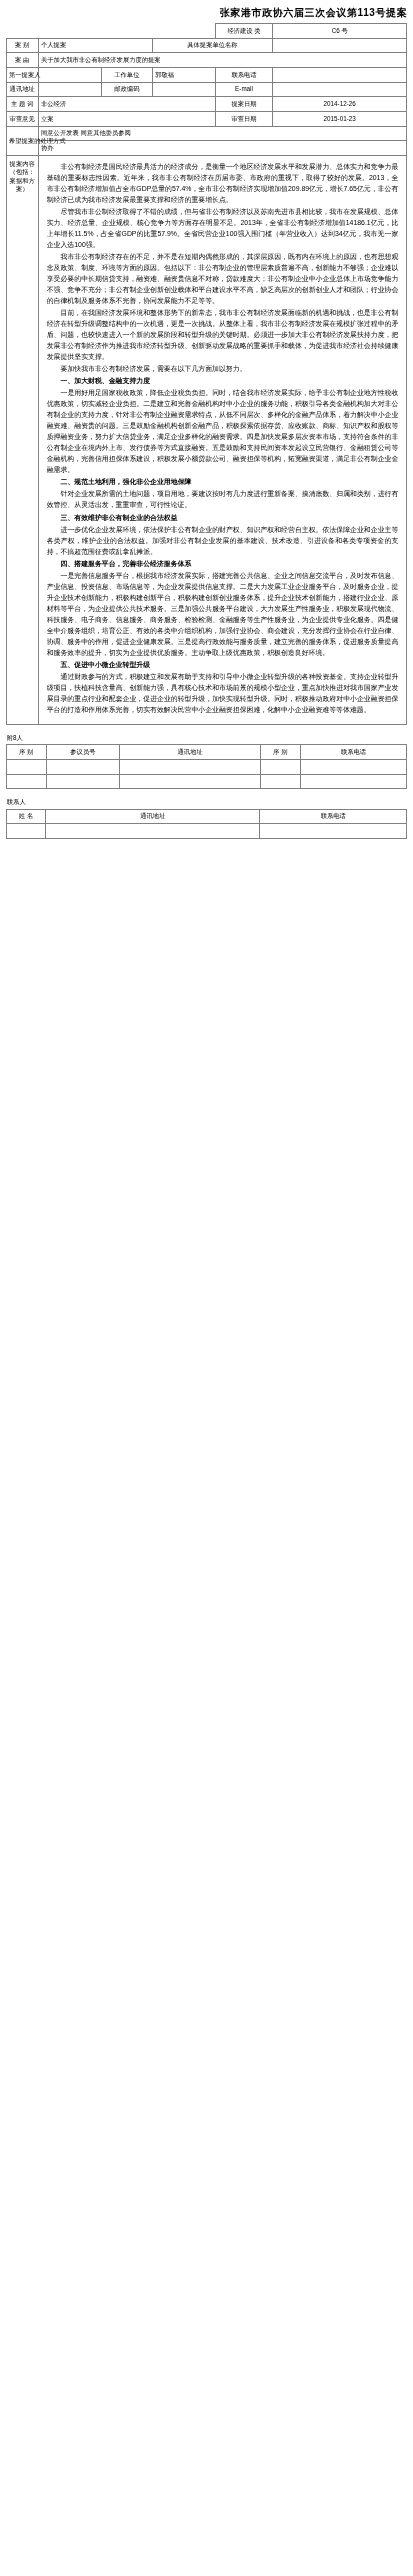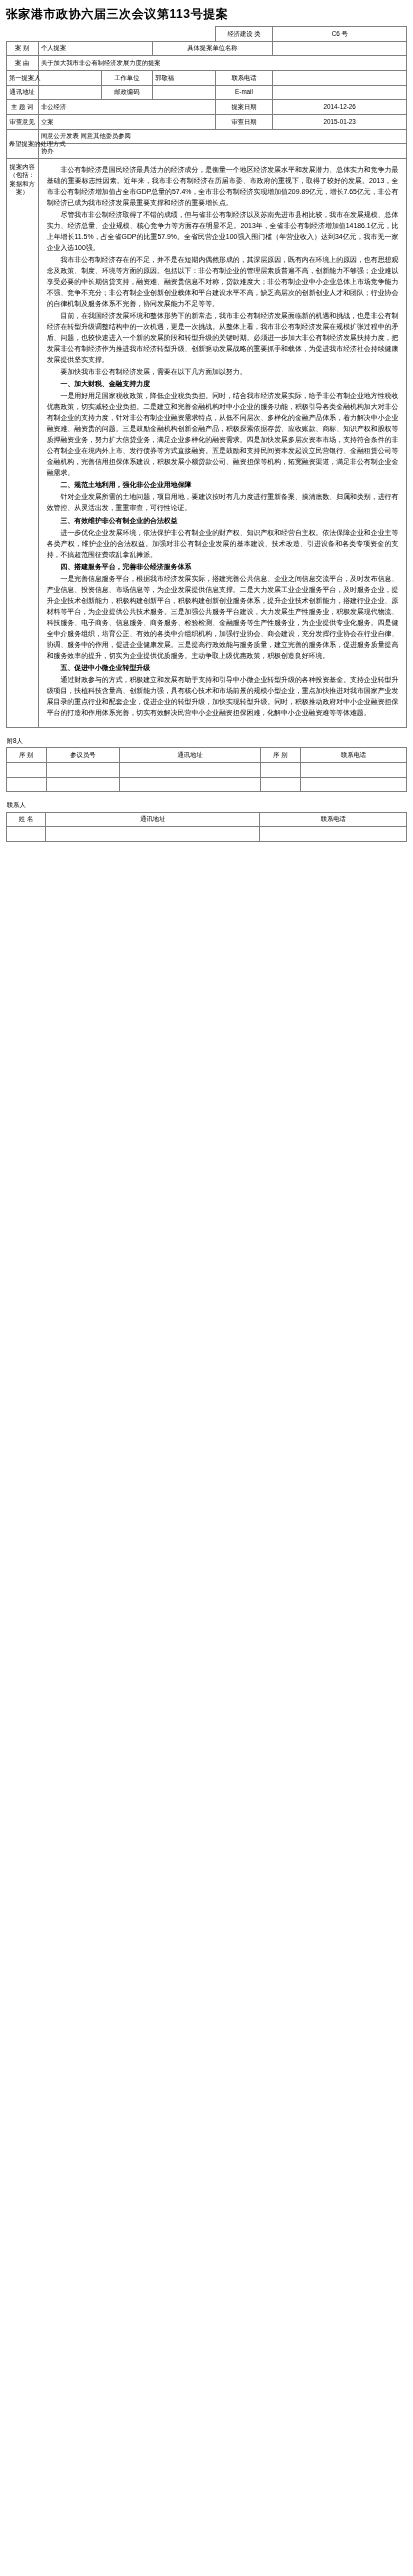--- a/index.html
+++ b/index.html
@@ -12,22 +12,22 @@
     font-size: 6.9px;
     color: #000000;
     width: 413px;
   }
   .page {
     width: 413px;
     box-sizing: border-box;
     padding: 3.4px 5.7px 5.7px 5.7px;
   }
   .doc-title {
-    text-align: left;
-    font-size: 12px;
+    text-align: right;
+    font-size: 10px;
     font-weight: bold;
     letter-spacing: 0.6px;
     padding: 2.3px 0 3.4px 0;
   }
   table.meta {
     border-collapse: collapse;
     width: 100%;
     table-layout: fixed;
   }
   table.meta td {

